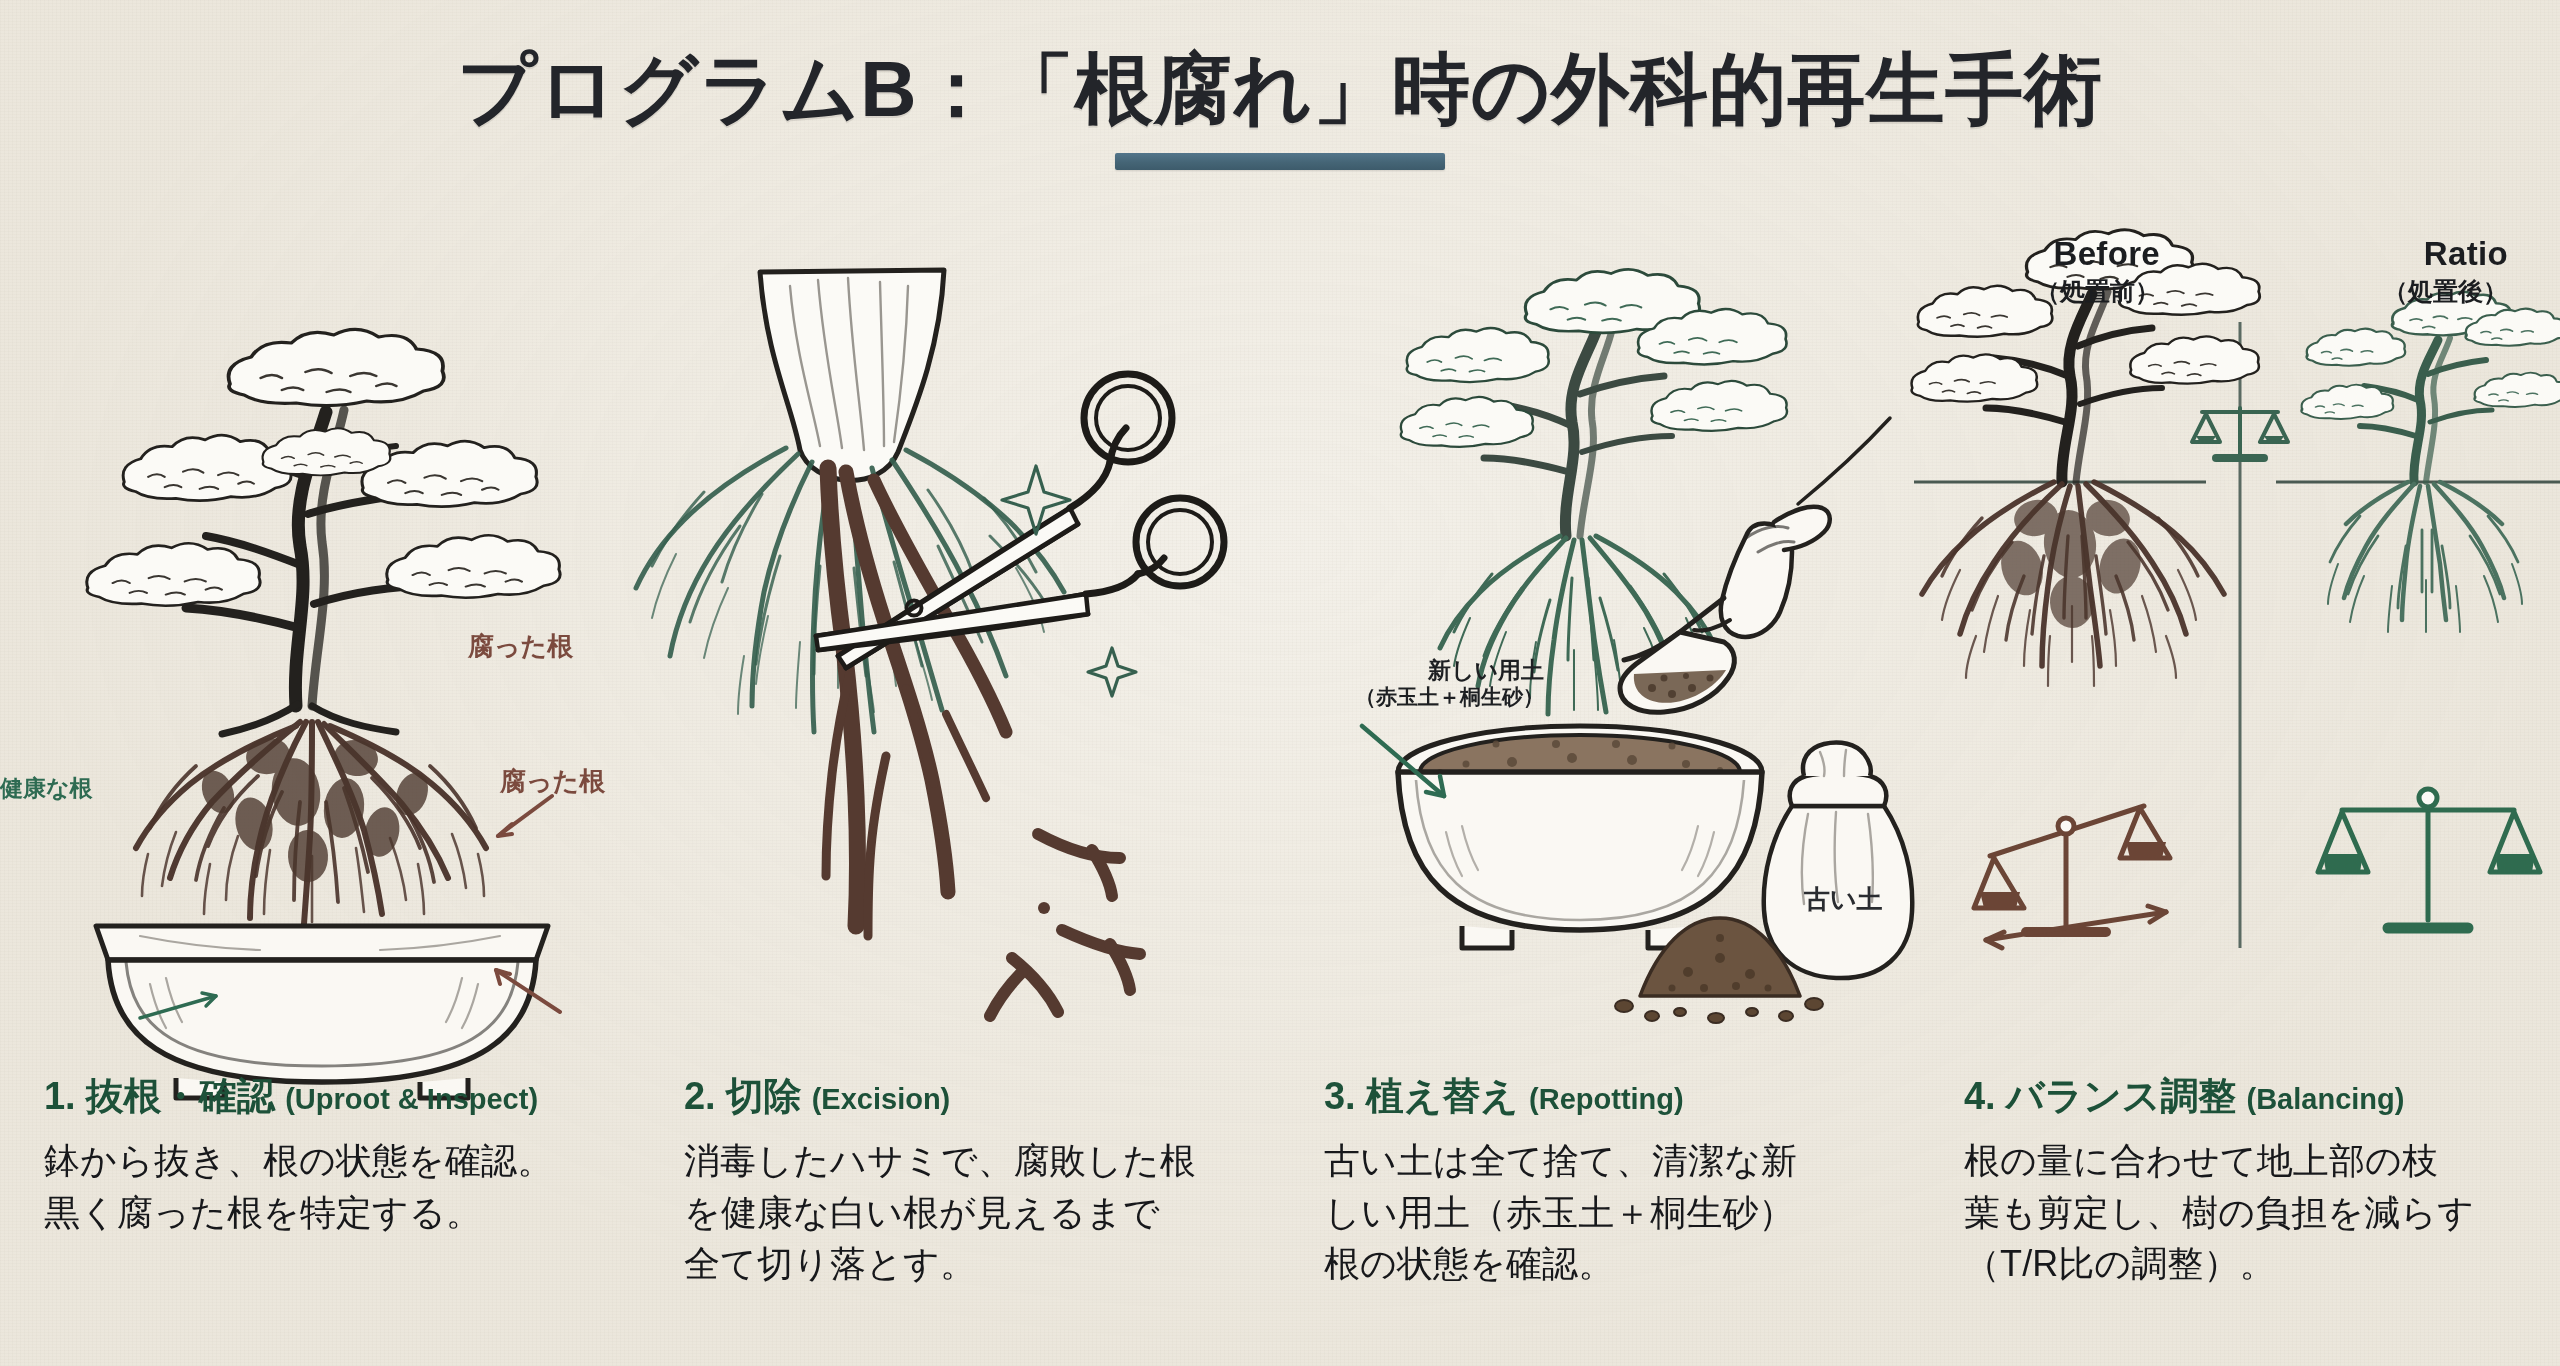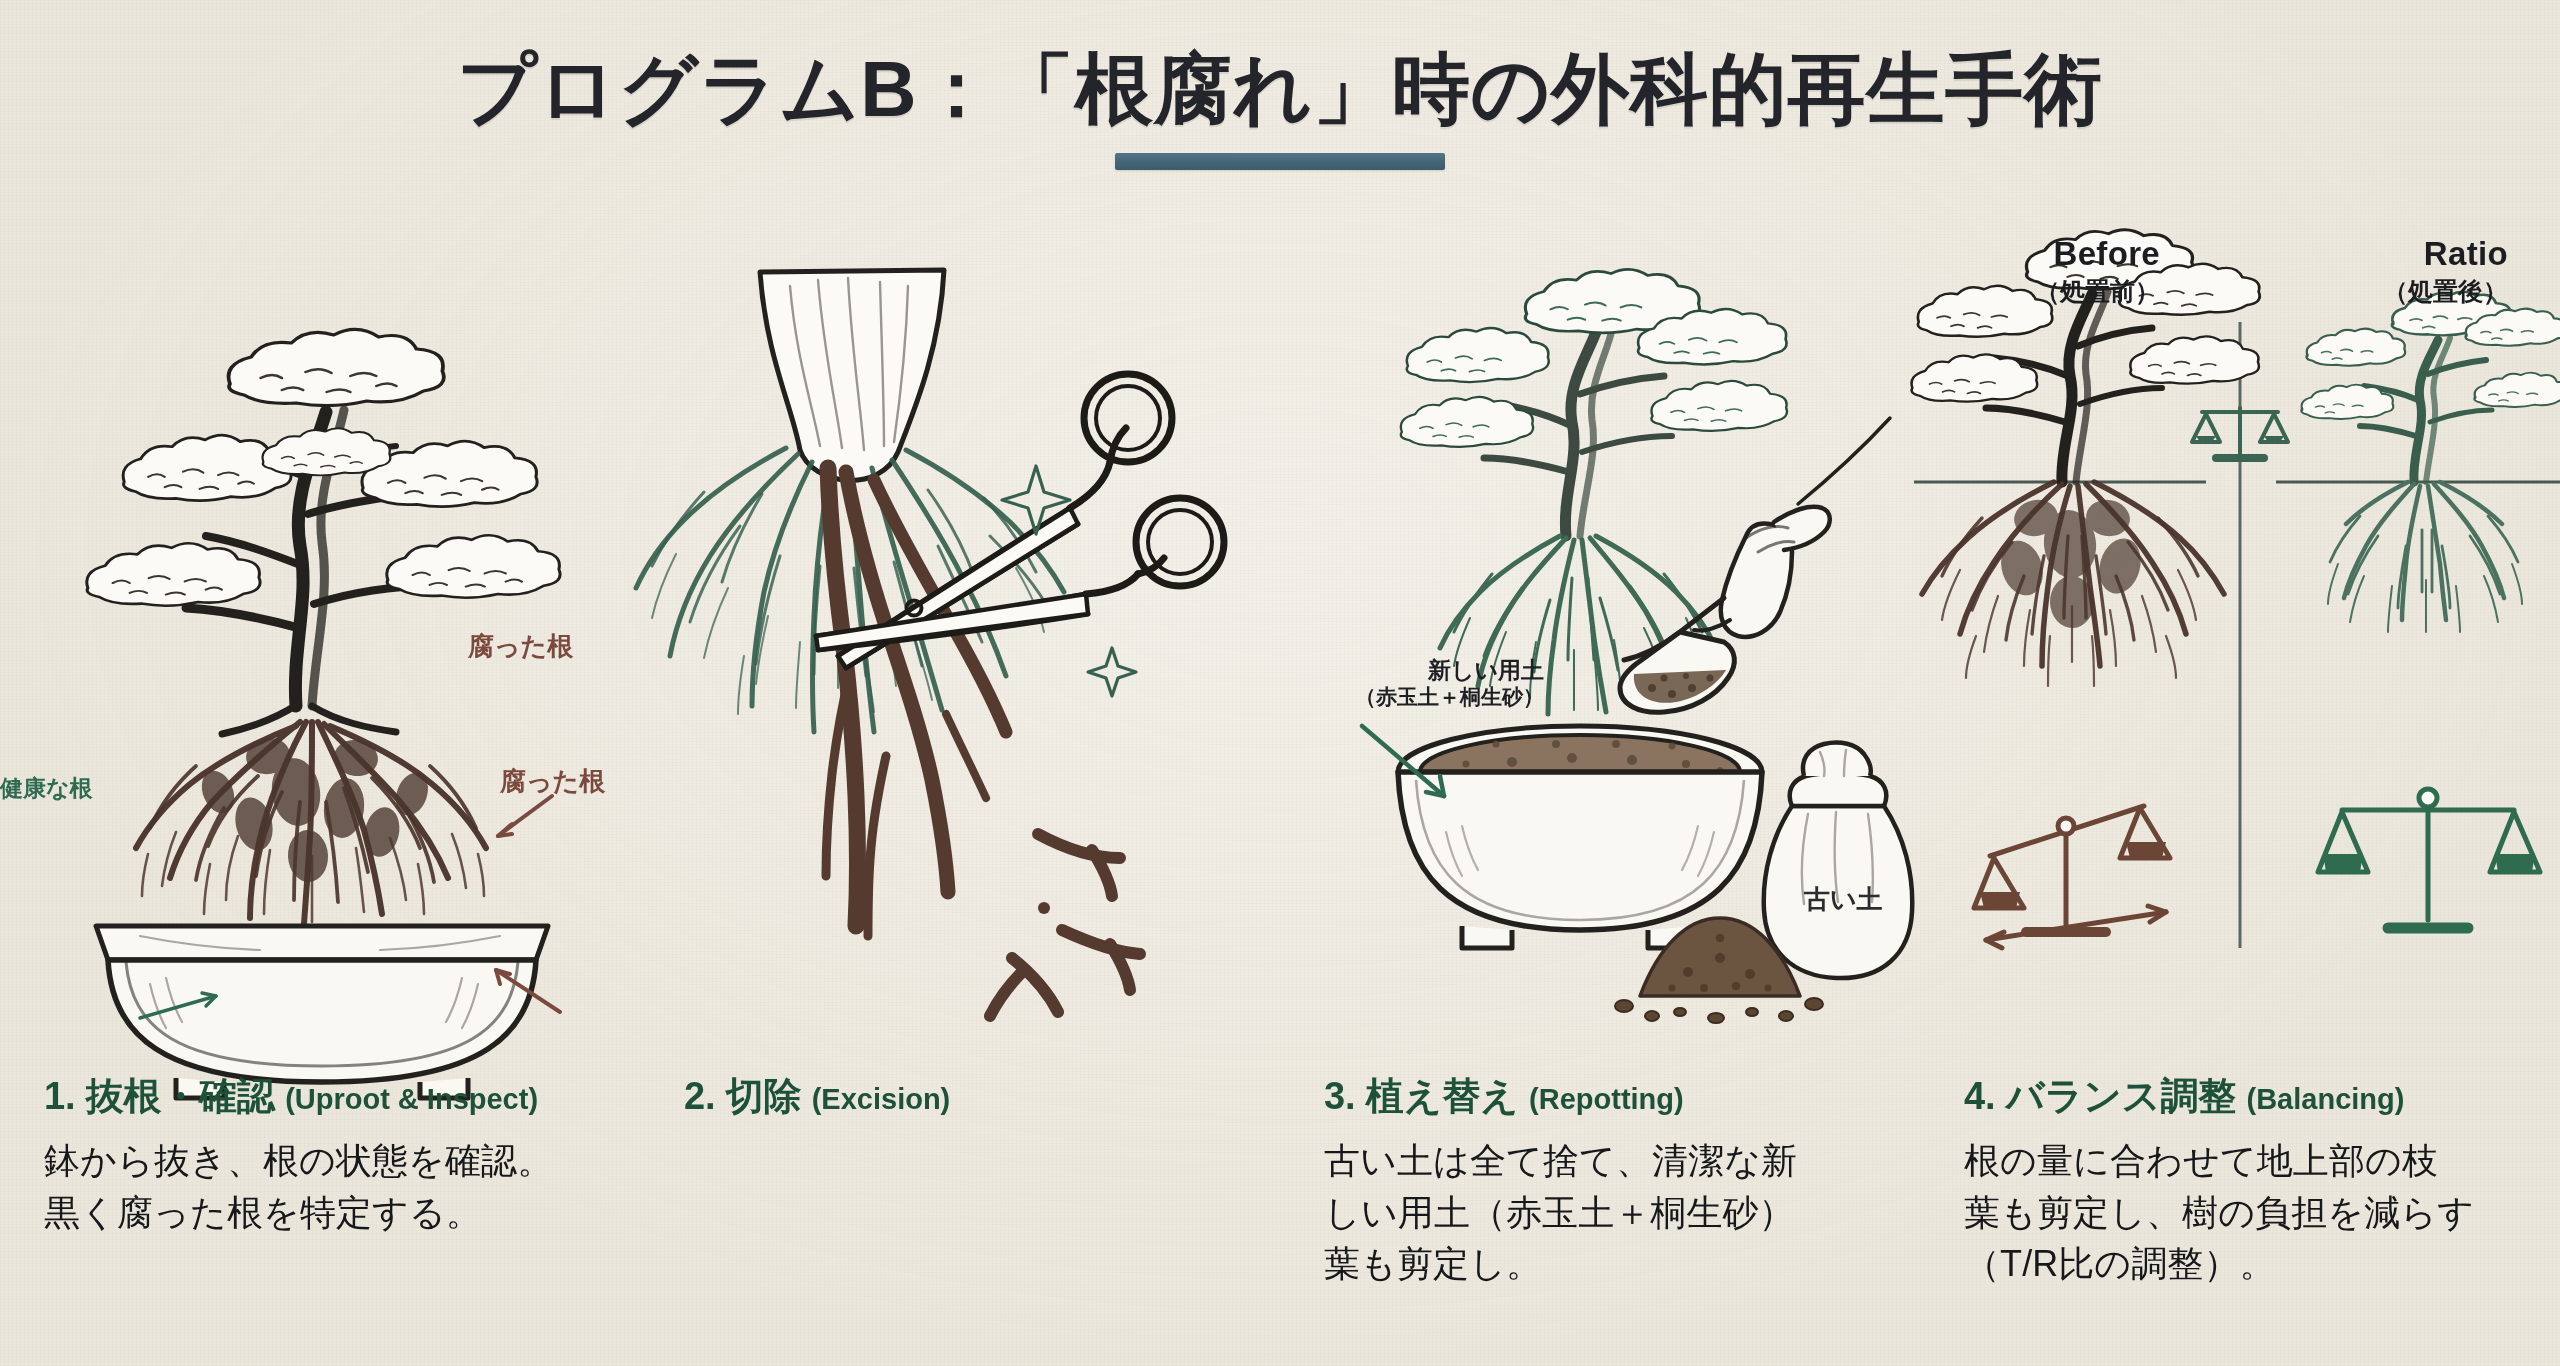--- a/index.html
+++ b/index.html
@@ -308,20 +308,25 @@
           <path d="M472,412 L478,430 L496,436 L478,442 L472,460 L466,442 L448,436 L466,430 Z"></path>
         </g>
       </svg>
     </div>
 
     <div class="caption">
       <div class="cap-head">
         <span>2.</span>
         <span>切除</span>
         <span class="en">(Excision)</span>
+      </div>
+      <div class="cap-body">
+        <span class="ln">消毒したハサミで、腐敗した根</span>
+        <span class="ln">を健康な白い根が見えるまで</span>
+        <span class="ln">全て切り落とす。</span>
       </div>
     </div>
   </div>
 
   <div class="panel">
     <div class="art">
       <svg viewBox="0 0 640 830">
         <defs>
           <g id="pad3">
             <path d="M-66,0 q-6,-18 16,-24 q9,-16 30,-12 q12,-14 32,-7 q18,-10 34,2 q21,-5 28,11 q23,2 19,19 q5,14 -14,18 q-18,12 -43,9 q-27,7 -54,2 q-27,2 -39,-7 q-14,-3 -9,-11 Z" fill="#fbfaf6" stroke="#2c4a3b" stroke-width="2.9" stroke-linejoin="round"></path>
@@ -485,21 +490,21 @@
 
     <div class="caption">
       <div class="cap-head">
         <span>3.</span>
         <span>植え替え</span>
         <span class="en">(Repotting)</span>
       </div>
       <div class="cap-body">
         <span class="ln">古い土は全て捨て、清潔な新</span>
         <span class="ln">しい用土（赤玉土＋桐生砂）</span>
-        <span class="ln">葉も剪定し。</span>
+        <span class="ln">根の状態を確認。</span>
       </div>
     </div>
   </div>
 
   <div class="panel">
     <div class="art">
       <svg viewBox="0 0 640 830">
         <defs>
           <g id="padB">
             <path d="M-60,0 q-5,-16 15,-22 q8,-15 27,-11 q11,-13 29,-6 q16,-9 31,2 q19,-5 25,10 q21,2 17,17 q5,13 -12,16 q-16,11 -39,8 q-24,6 -49,2 q-24,2 -35,-6 q-13,-3 -9,-10 Z" fill="#fbfaf6" stroke="#23211e" stroke-width="2.9" stroke-linejoin="round"></path>

